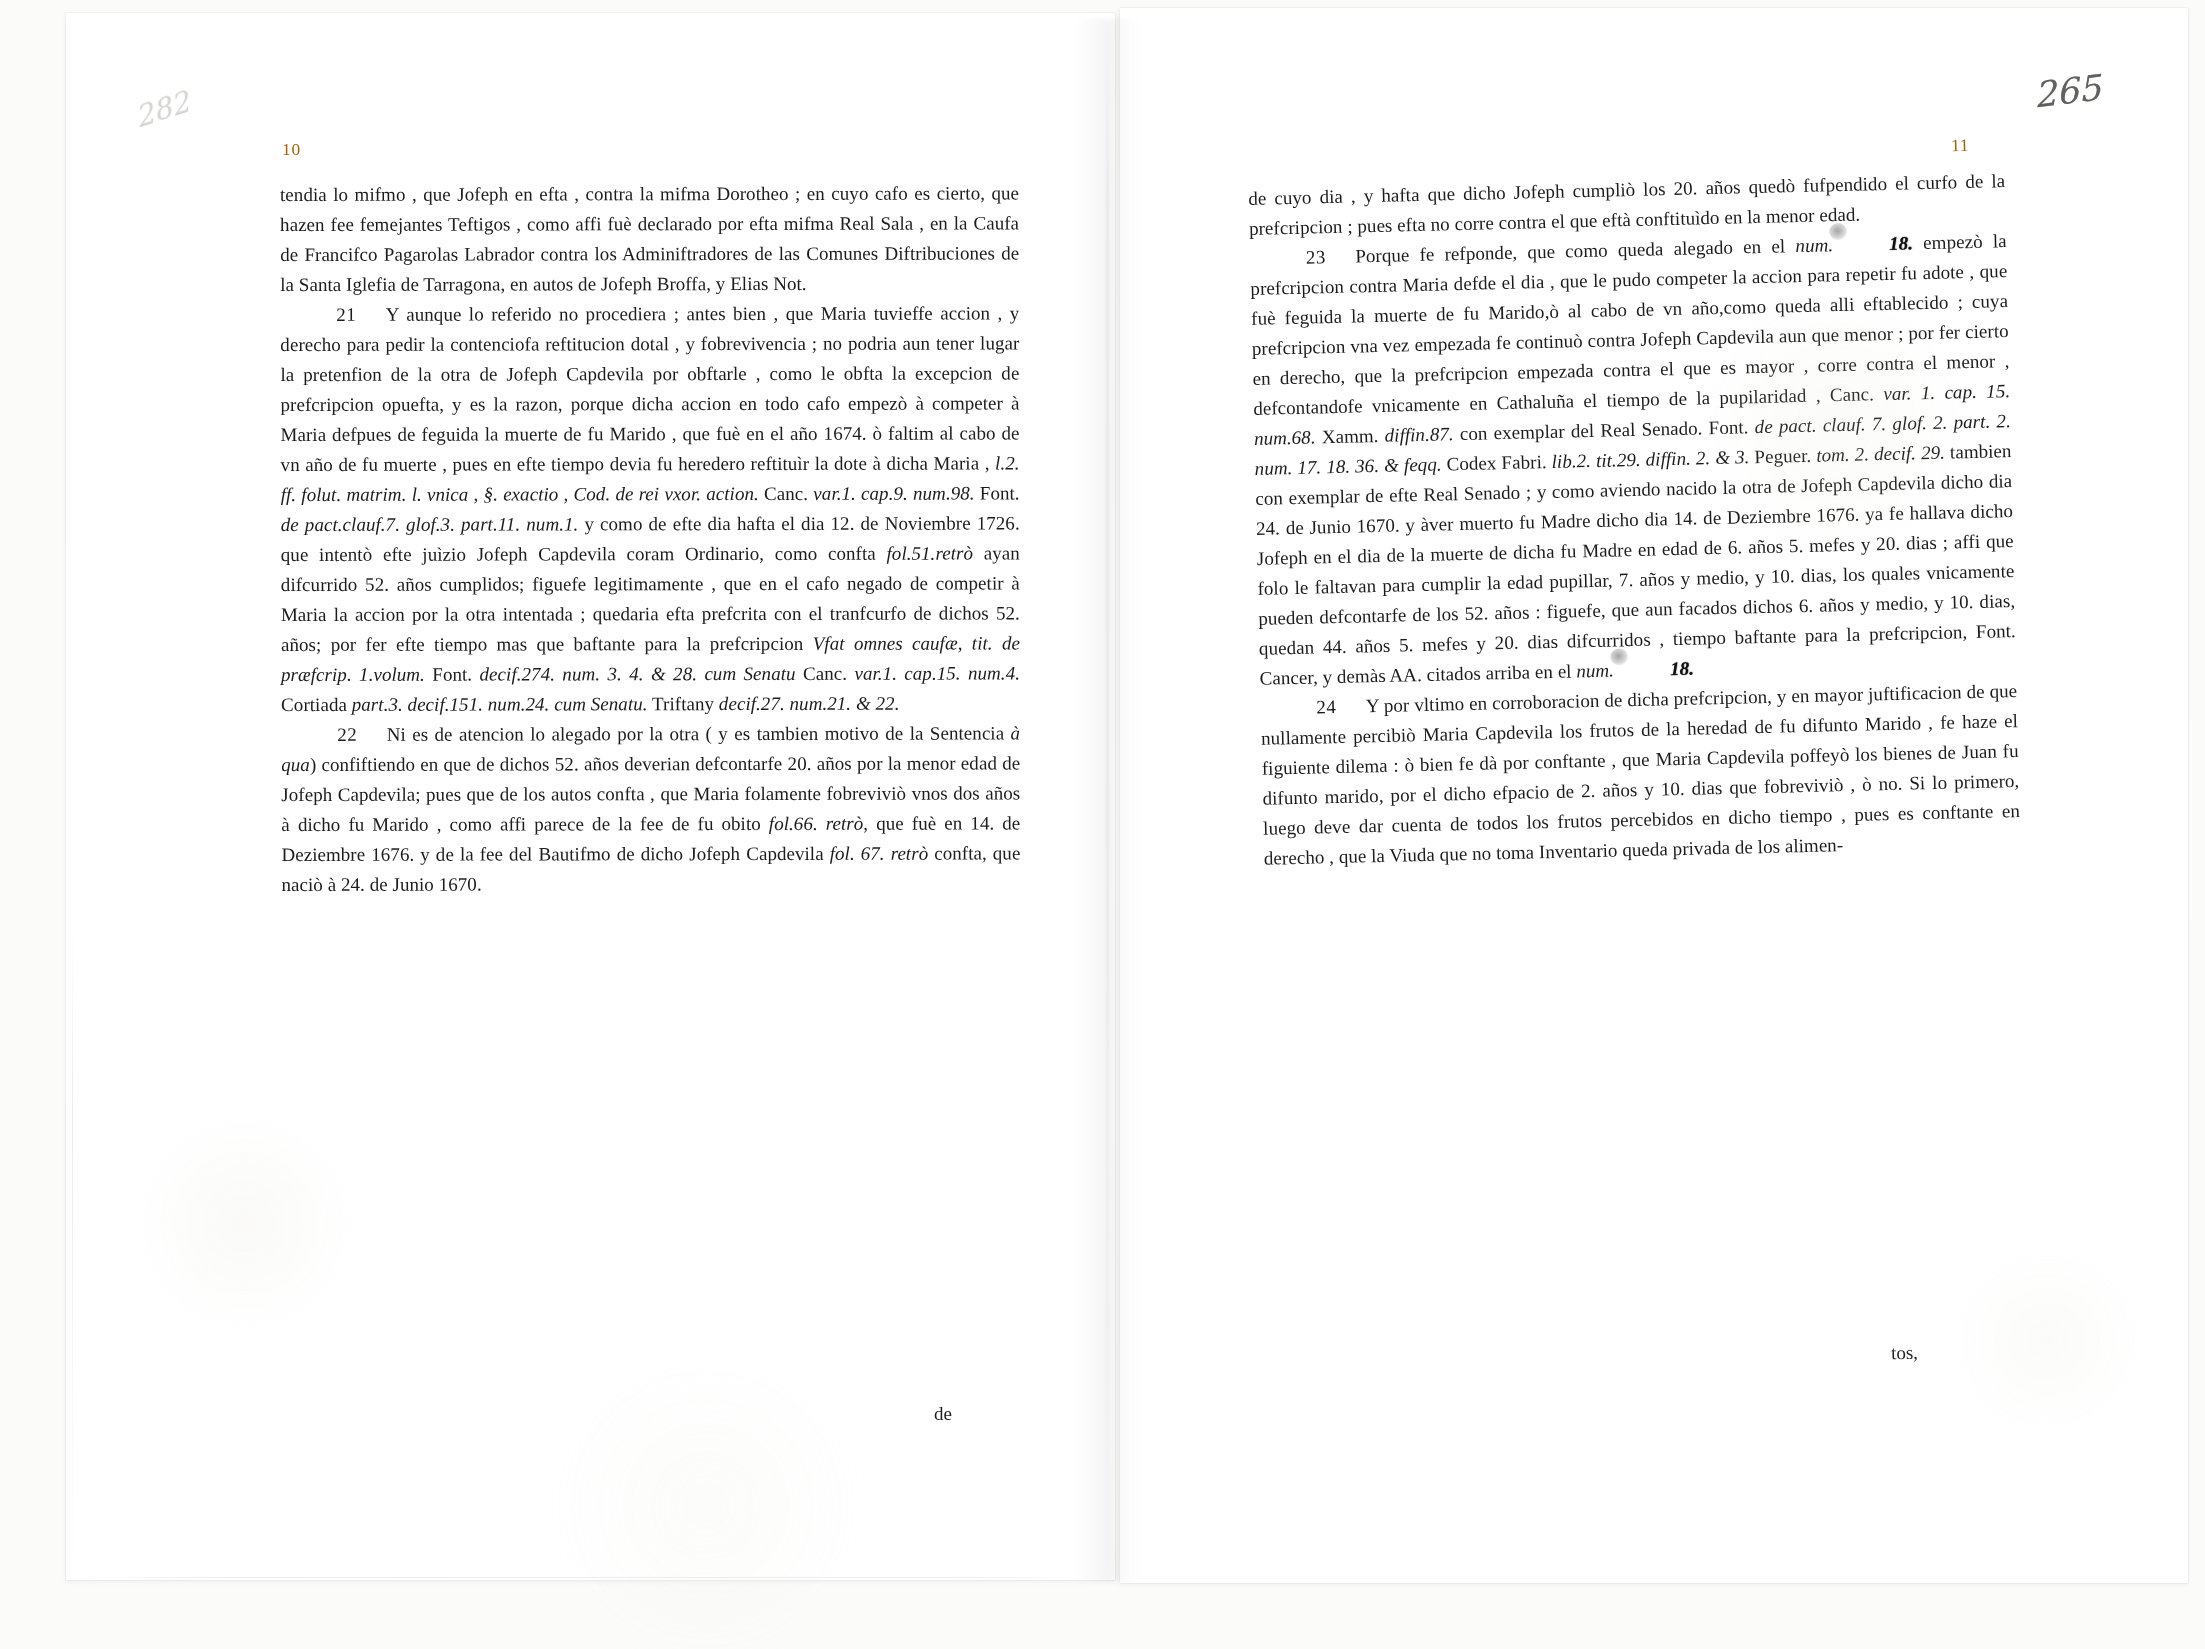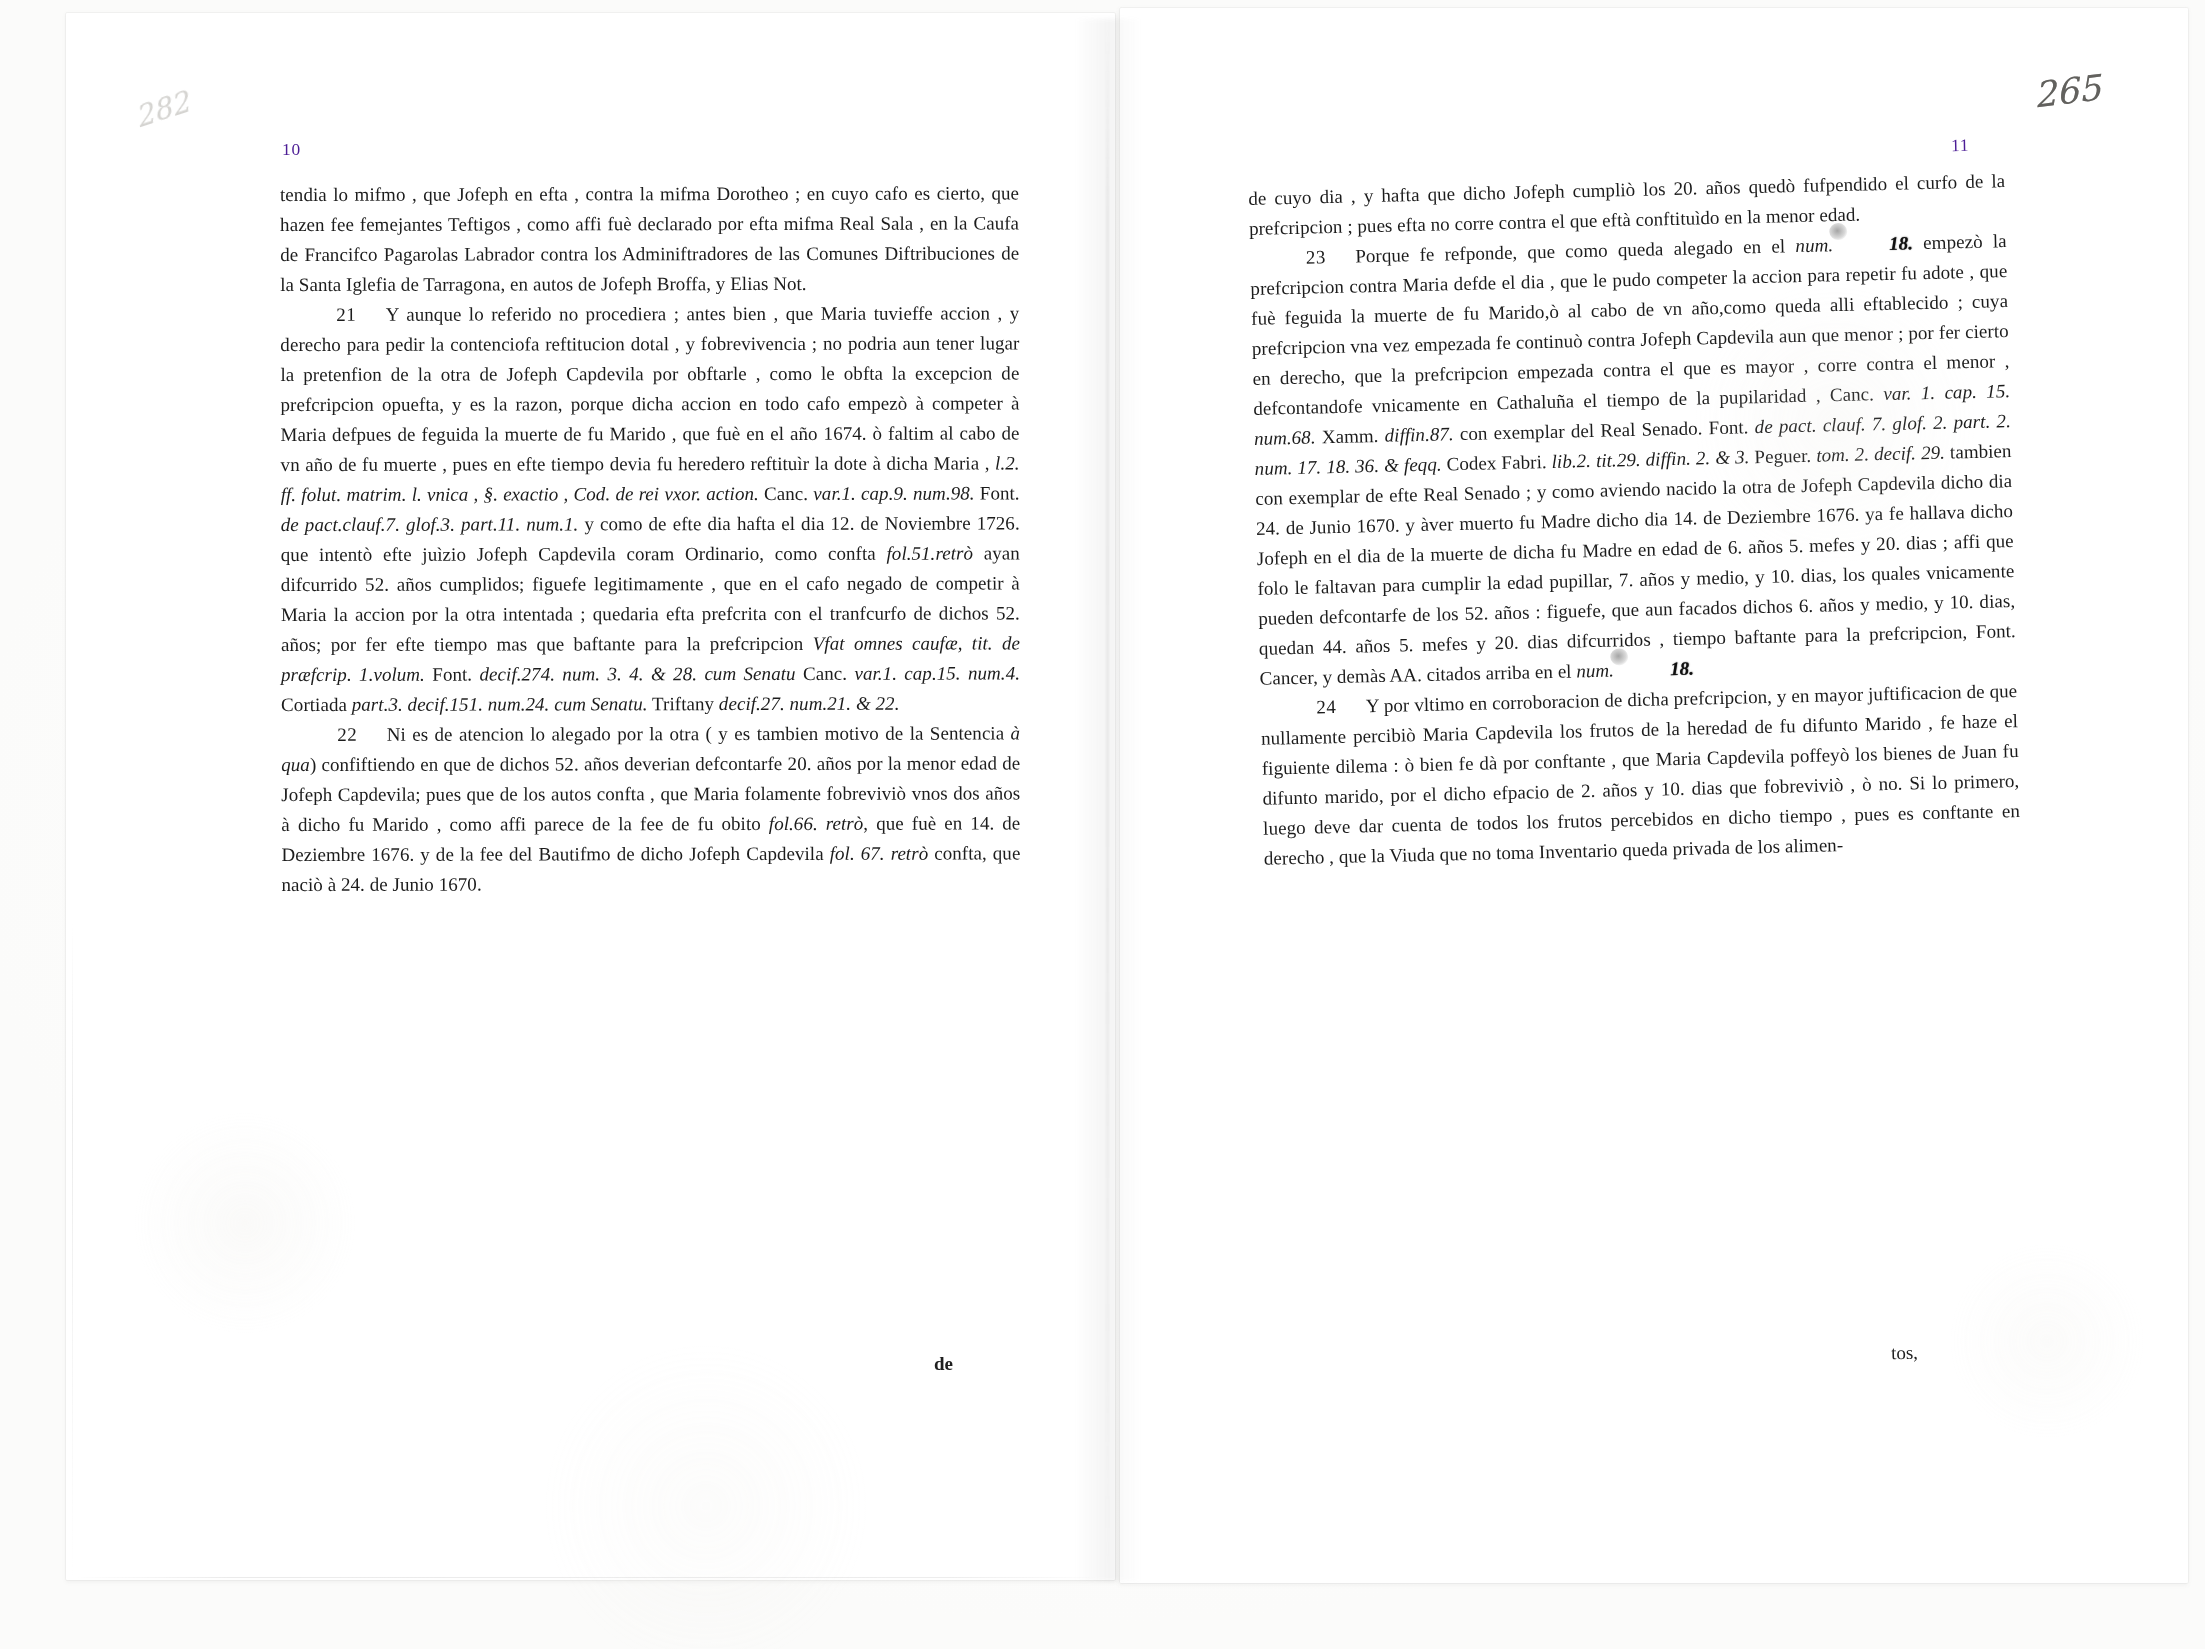--- a/index.html
+++ b/index.html
@@ -107,32 +107,32 @@
     background:radial-gradient(ellipse at 45% 45%, rgba(40,40,40,.42) 0%, rgba(70,70,70,.20) 55%, rgba(120,120,120,0) 78%);
     border-radius:50%;
     pointer-events:none;
   }
 
   
   .folio{
     position:absolute;
     font-size:17.4px;
     letter-spacing:0.9px;
-    color:#4c1d95;
+    color:#a16207;
   }
   .folio-left{left:282px;top:139px;}
   .folio-right{left:1951px;top:135px;transform:rotate(-1.3deg);}
 
   
   .catchword{
     position:absolute;
     font-size:19px;
     color:#1f1f1f;
   }
-  .catch-left{left:934px;top:1353px;font-weight:bold;}
+  .catch-left{left:934px;top:1403px;}
   .catch-right{left:1891px;top:1342px;transform:rotate(-1.3deg);}
 
   
   .hand{
     position:absolute;
     font-family:"DejaVu Serif",serif;
     font-style:italic;
     color:#6e6d68;
   }
   .hand-foliation{

